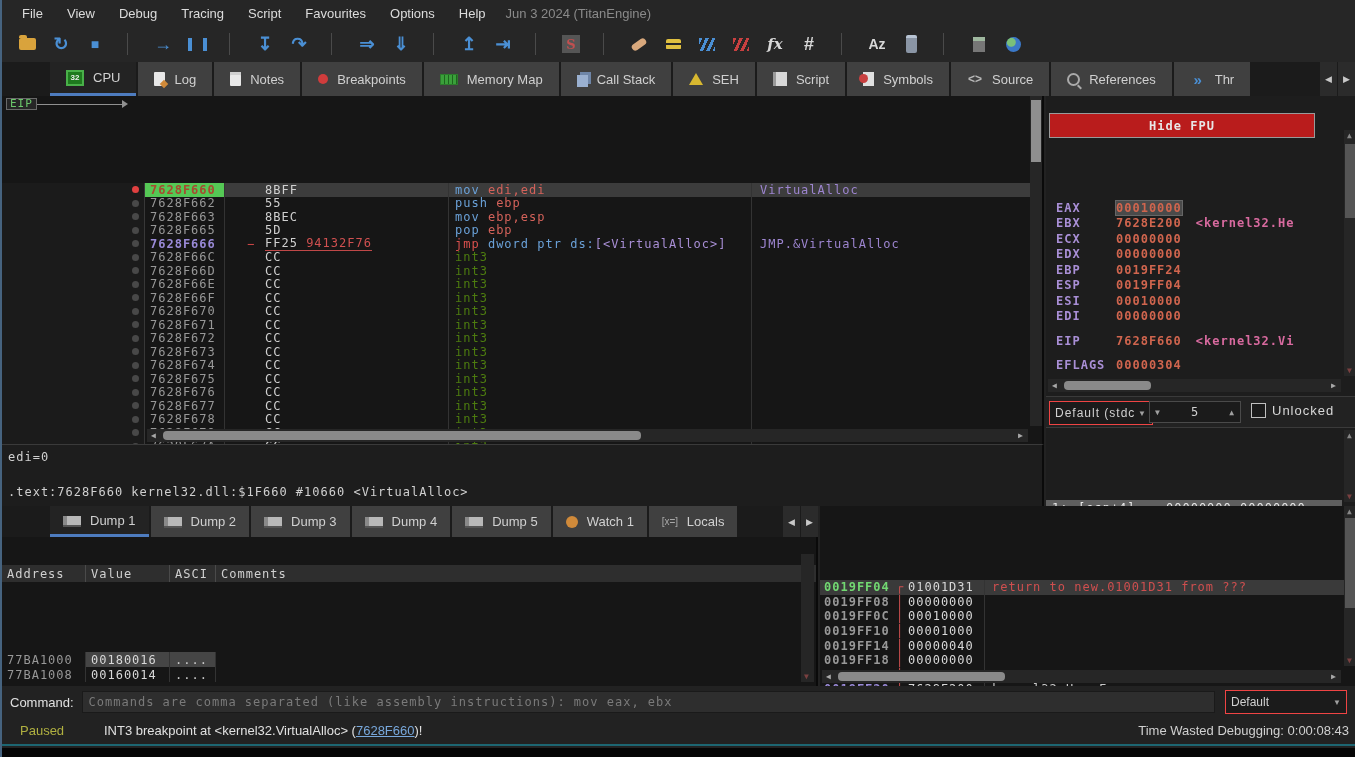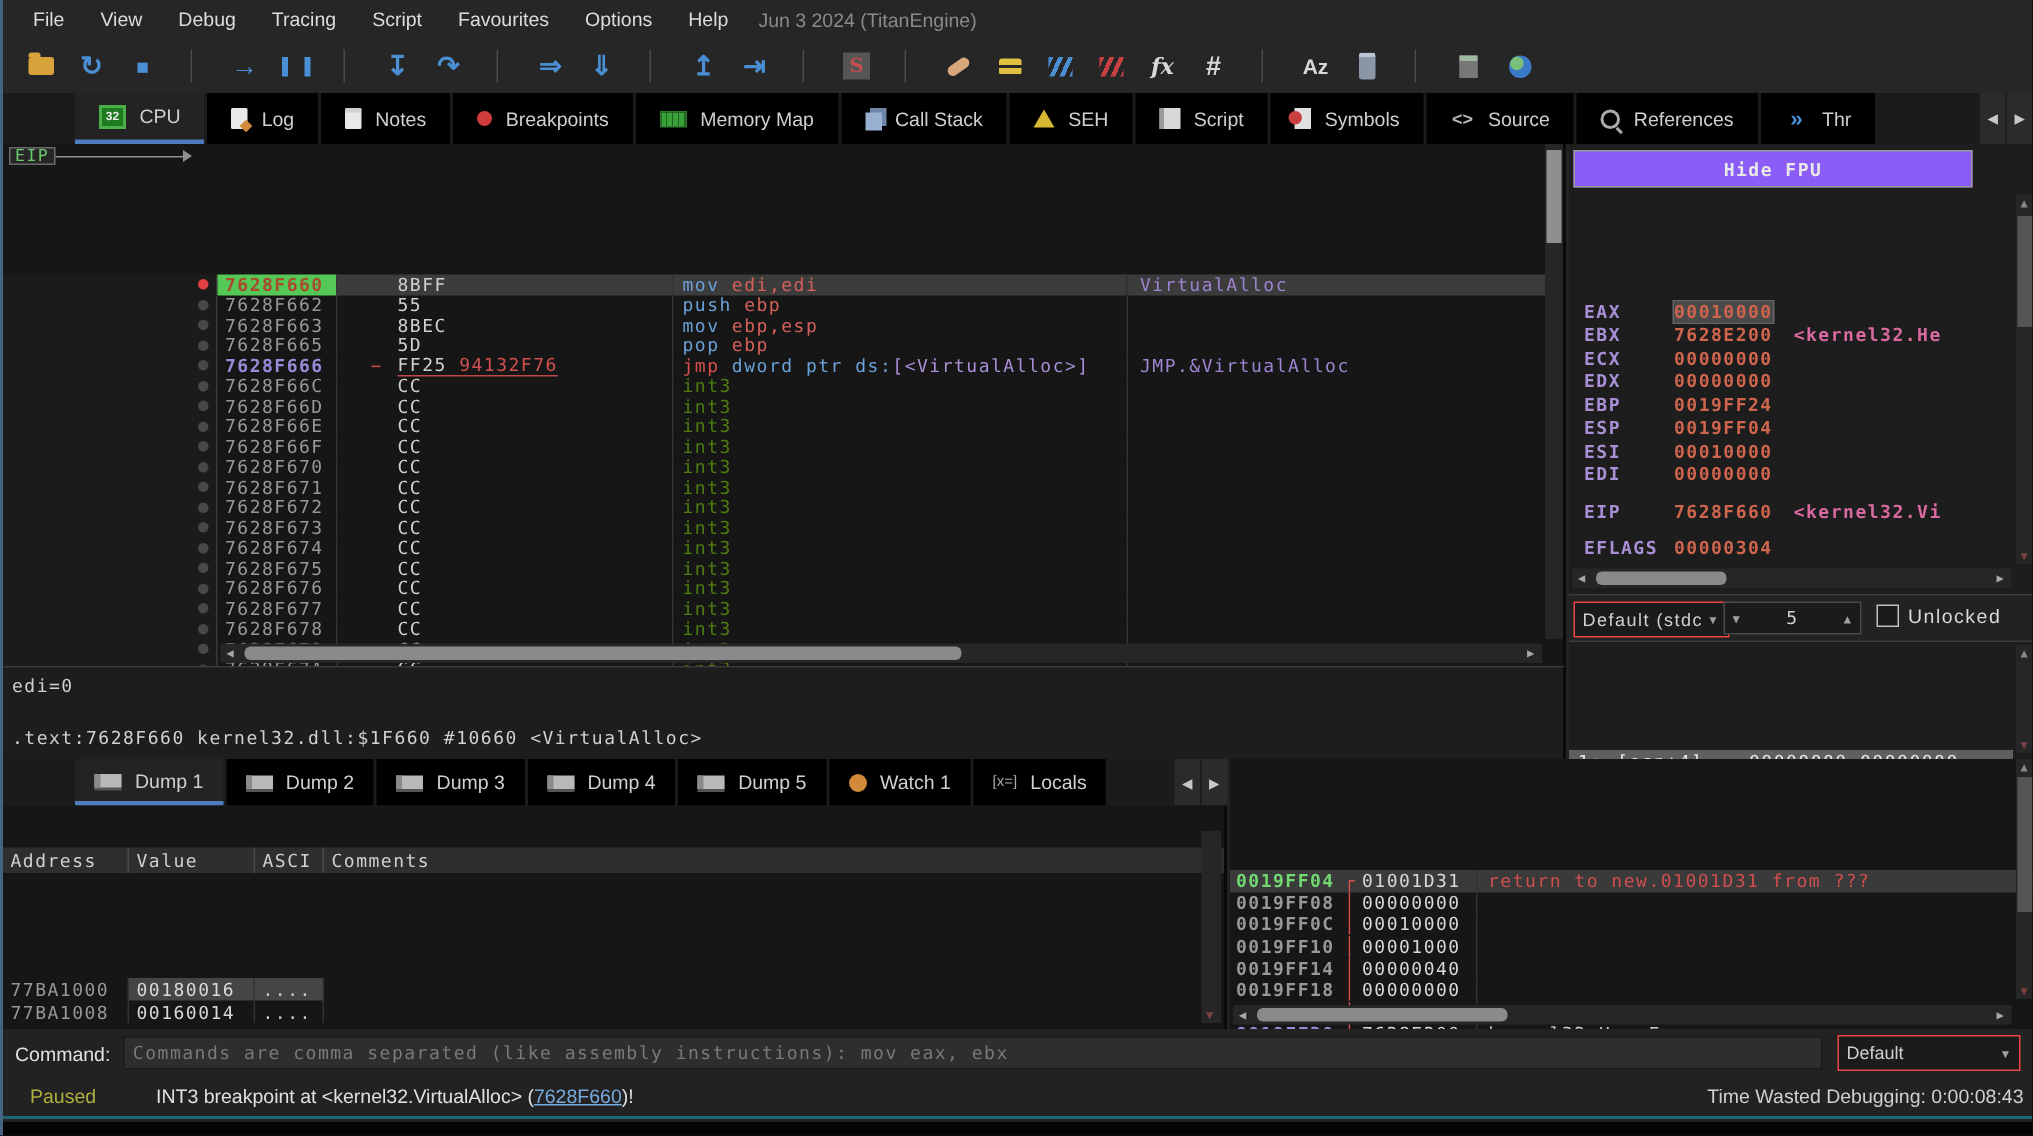--- a/index.html
+++ b/index.html
@@ -29,21 +29,21 @@
   .ic-patch{width:16px;height:7px;background:#d8a87c;border-radius:4px;transform:rotate(-35deg);}
   .ic-comment{width:15px;height:11px;background:linear-gradient(#e0c040 0 4px,#262626 4px 6px,#e0c040 6px 10px,#262626 10px);border-radius:2px;}
   .ic-sl-blue{width:16px;height:13px;background:repeating-linear-gradient(115deg,#4a8fd4 0 3px,transparent 3px 6px);}
   .ic-sl-red{width:16px;height:13px;background:repeating-linear-gradient(115deg,#c84040 0 3px,transparent 3px 6px);}
   .ic-attach{width:11px;height:15px;background:#8a95a5;border-radius:2px;border-top:3px solid #b8c4d4;}
   .ic-calc{width:12px;height:15px;background:linear-gradient(#9fb89f 0 4px,#777 4px),repeating-linear-gradient(#888 0 3px,#555 3px 4px);}
   .ic-globe{width:15px;height:15px;border-radius:50%;background:radial-gradient(circle at 35% 35%,#7ac07a 0 4px,#3a78c8 5px);}
 
   
   #tabbar{top:62px;left:0;right:0;height:34px;background:#1b1b1b;display:flex;align-items:stretch;}
-  .tab{display:flex;align-items:center;padding:0 16px;background:#000000;margin-right:2px;font-size:13px;color:#d0d0d0;position:relative;}
+  .tab{display:flex;align-items:center;padding:0 16px;background:#404040;margin-right:2px;font-size:13px;color:#d0d0d0;position:relative;}
   .tab[data-active="true"]{background:#232323;border-bottom:3px solid #4e7cbf;margin-left:48px;}
   .tabicon{margin-right:9px;display:inline-flex;align-items:center;justify-content:center;}
   .tic{width:16px;height:16px;display:inline-flex;align-items:center;justify-content:center;font-size:11px;}
   .tic-cpu{background:#1e7a1e;border:2px solid #49b049;color:#eee;font-size:8px;font-weight:bold;width:14px;height:12px;}
   .tic-cpu::after{content:"32";}
   .tic-log{width:11px;height:14px;background:#e8e8e8;border-radius:1px;position:relative;}
   .tic-log::after{content:"";position:absolute;right:-2px;bottom:-1px;width:6px;height:6px;background:#d08a3a;transform:rotate(45deg);}
   .tic-notes{width:11px;height:14px;background:#e8e8e8;border-radius:1px;box-shadow:inset 0 3px 0 #cfcfcf;}
   .tic-bp{width:10px;height:10px;border-radius:50%;background:#d03c3c;}
   .tic-mm{width:16px;height:9px;background:repeating-linear-gradient(90deg,#3aa03a 0 3px,#1e641e 3px 4px);border:1px solid #2c7c2c;}
@@ -91,21 +91,21 @@
   .htrack{flex:1;height:11px;background:#262626;position:relative;}
   .hthumb{position:absolute;top:1px;height:9px;background:#8a8a8a;border-radius:4px;}
 
   
   #infopane{top:444px;left:0;width:1042px;height:62px;background:#1d1d1d;border-top:1px solid #3a3a3a;border-right:2px solid #0a0a0a;color:#d0d0d0;}
   #info-line1{position:absolute;top:5px;left:6px;}
   #info-line2{position:absolute;top:40px;left:6px;}
 
   
   #regs{top:96px;left:1044px;width:311px;height:410px;background:#1d1d1d;overflow:hidden;}
-  #hidefpu{top:4px;left:3px;width:266px;height:25px;border:1px solid #9a9a9a;background:#8b5cf6;display:flex;align-items:center;justify-content:center;color:#e8e8e8;font-weight:bold;}
+  #hidefpu{top:17px;left:3px;width:266px;height:25px;border:1px solid #9a9a9a;background:#b91c1c;display:flex;align-items:center;justify-content:center;color:#e8e8e8;font-weight:bold;}
   #reglist{top:34px;left:0;width:296px;}
   .rrow{display:flex;height:15.5px;align-items:center;padding-left:10px;}
   .rrow[data-gap="true"]{height:9px;}
   .rn{width:60px;color:#a98fd6;font-weight:bold;}
   .rv{color:#d0654e;font-weight:bold;}
   .rv[data-hl="true"]{background:#4a4a4a;outline:1px solid #666;}
   .rx{color:#d86a9f;margin-left:14px;font-weight:bold;}
   #flagrow{display:flex;height:15.5px;align-items:center;padding-left:10px;}
   .fl{margin-right:14px;}
   .fn{color:#a98fd6;font-weight:bold;margin-right:8px;}

